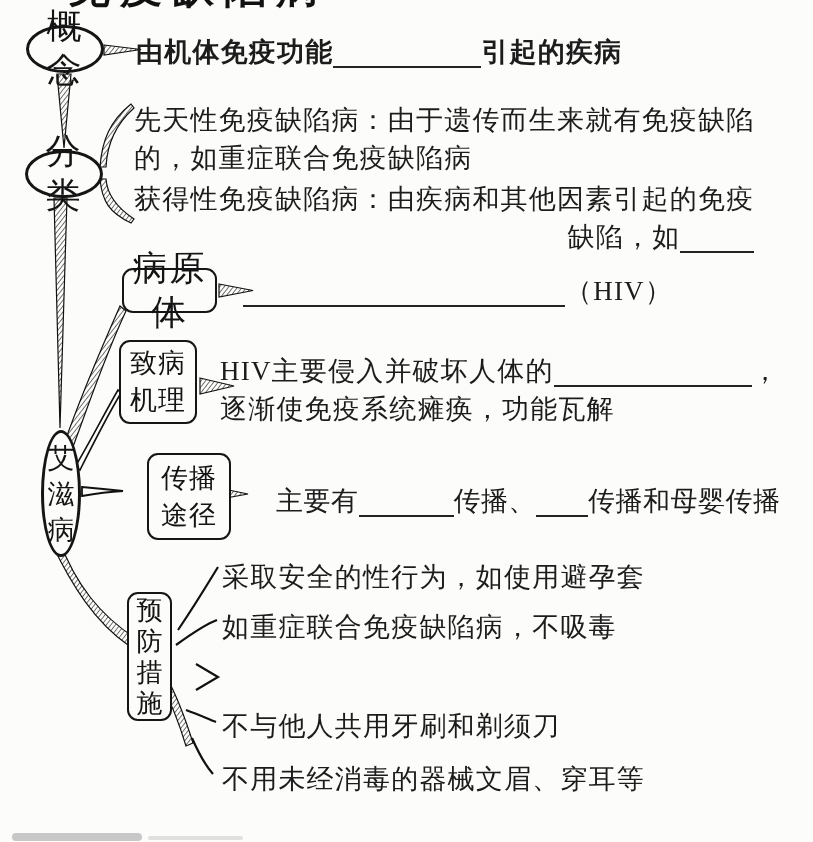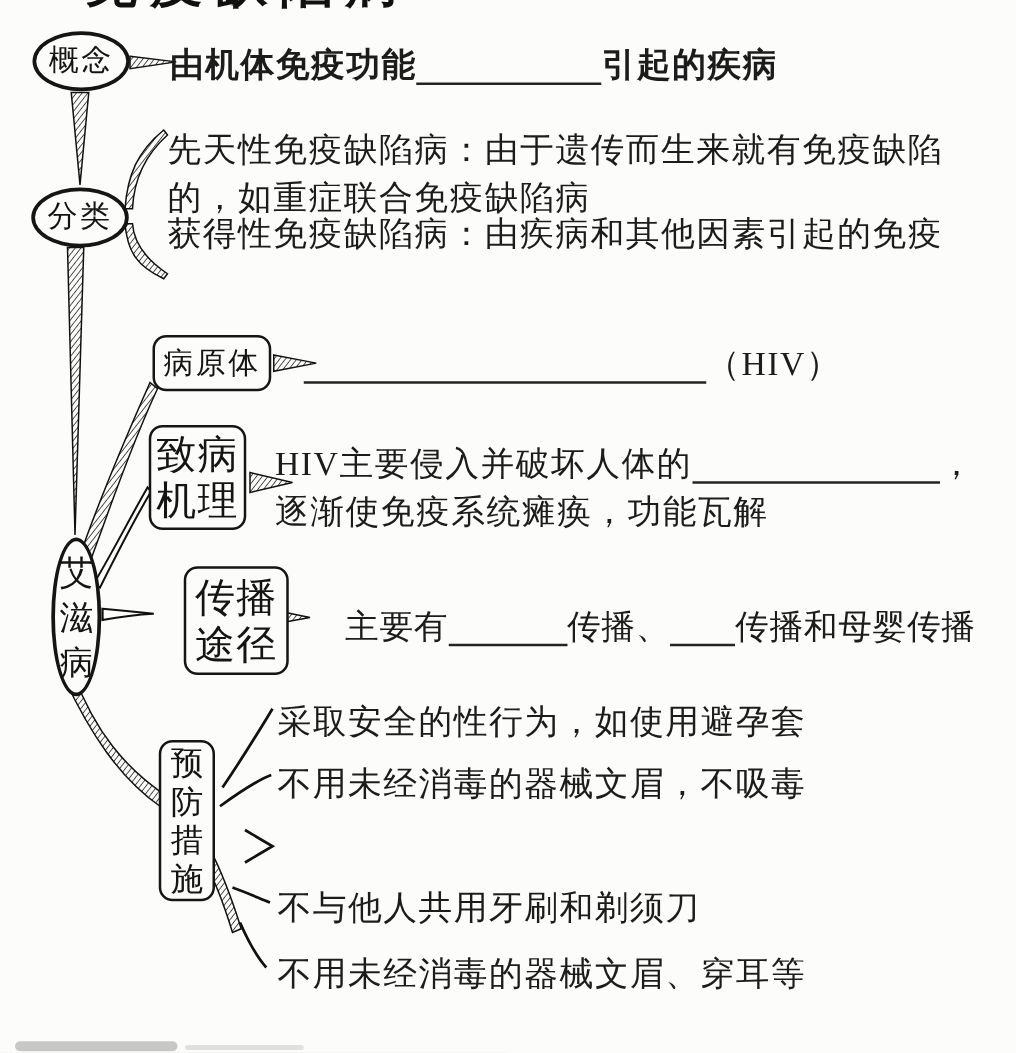--- a/index.html
+++ b/index.html
@@ -15,22 +15,22 @@
   }
   svg.wires{position:absolute;left:0;top:0;z-index:1;}
   .node{
     position:absolute;z-index:2;
     display:flex;align-items:center;justify-content:center;
     background:#fcfcfa;color:#141414;
     text-align:center;
   }
   .ellipse{border:3px solid #151515;border-radius:50%;}
   .rrect{border:2.6px solid #151515;border-radius:11px;}
-  .node .lbl{font-size:24px;letter-spacing:2px;line-height:1.25;}
-  .node .lbl2{font-size:32px;letter-spacing:1px;line-height:37px;}
+  .node .lbl{font-size:35px;letter-spacing:2px;line-height:1.25;}
+  .node .lbl2{font-size:27px;letter-spacing:1px;line-height:37px;}
   .vlabel{font-size:27px;line-height:36px;letter-spacing:0;}
   .vlabel4{font-size:26px;line-height:31px;}
   .txt{
     position:absolute;z-index:2;
     font-size:27px;letter-spacing:1.2px;line-height:38px;
     color:#1c1c1c;white-space:nowrap;
   }
   .blank{
     display:inline-block;height:1em;
     border-bottom:2.6px solid #242424;
@@ -132,22 +132,25 @@
 
   <div class="txt" style="left:136px;top:33px;font-weight:bold;">
     <span>由机体免疫功能</span><span class="blank" style="width:148px;"></span><span>引起的疾病</span>
   </div>
 
   <div class="txt" style="left:134px;top:101px;">
     <div>先天性免疫缺陷病：由于遗传而生来就有免疫缺陷</div>
     <div>的，如重症联合免疫缺陷病</div>
   </div>
 
-  <div class="txt" style="left:134px;top:168px;text-align:right;">
+  <div class="txt" style="left:134px;top:180px;text-align:right;">
     <div>获得性免疫缺陷病：由疾病和其他因素引起的免疫</div>
+    <div>
+      <span>缺陷，如</span><span class="blank" style="width:74px;"></span>
+    </div>
   </div>
 
   <div class="txt" style="left:243px;top:272px;">
     <span class="blank" style="width:322px;"></span><span>（HIV）</span>
   </div>
 
   <div class="txt" style="left:220px;top:352px;">
     <div>
       <span>HIV主要侵入并破坏人体的</span><span class="blank" style="width:198px;"></span><span>，</span>
     </div>
@@ -155,21 +158,21 @@
   </div>
 
   <div class="txt" style="left:276px;top:482px;letter-spacing:0.5px;">
     <span>主要有</span><span class="blank" style="width:95px;"></span><span>传播、</span><span class="blank" style="width:52px;"></span><span>传播和母婴传播</span>
   </div>
 
   <div class="txt" style="left:222px;top:558px;">
     <span>采取安全的性行为，如使用避孕套</span>
   </div>
   <div class="txt" style="left:222px;top:608px;">
-    <span>不用未经消毒的器械文眉，不吸毒</span>
+    <span>如重症联合免疫缺陷病，不吸毒</span>
   </div>
   <div class="txt" style="left:222px;top:707px;">
     <span>不与他人共用牙刷和剃须刀</span>
   </div>
   <div class="txt" style="left:222px;top:760px;">
     <span>不用未经消毒的器械文眉、穿耳等</span>
   </div>
 
   <div class="smudge s1"></div>
   <div class="smudge s2"></div>

